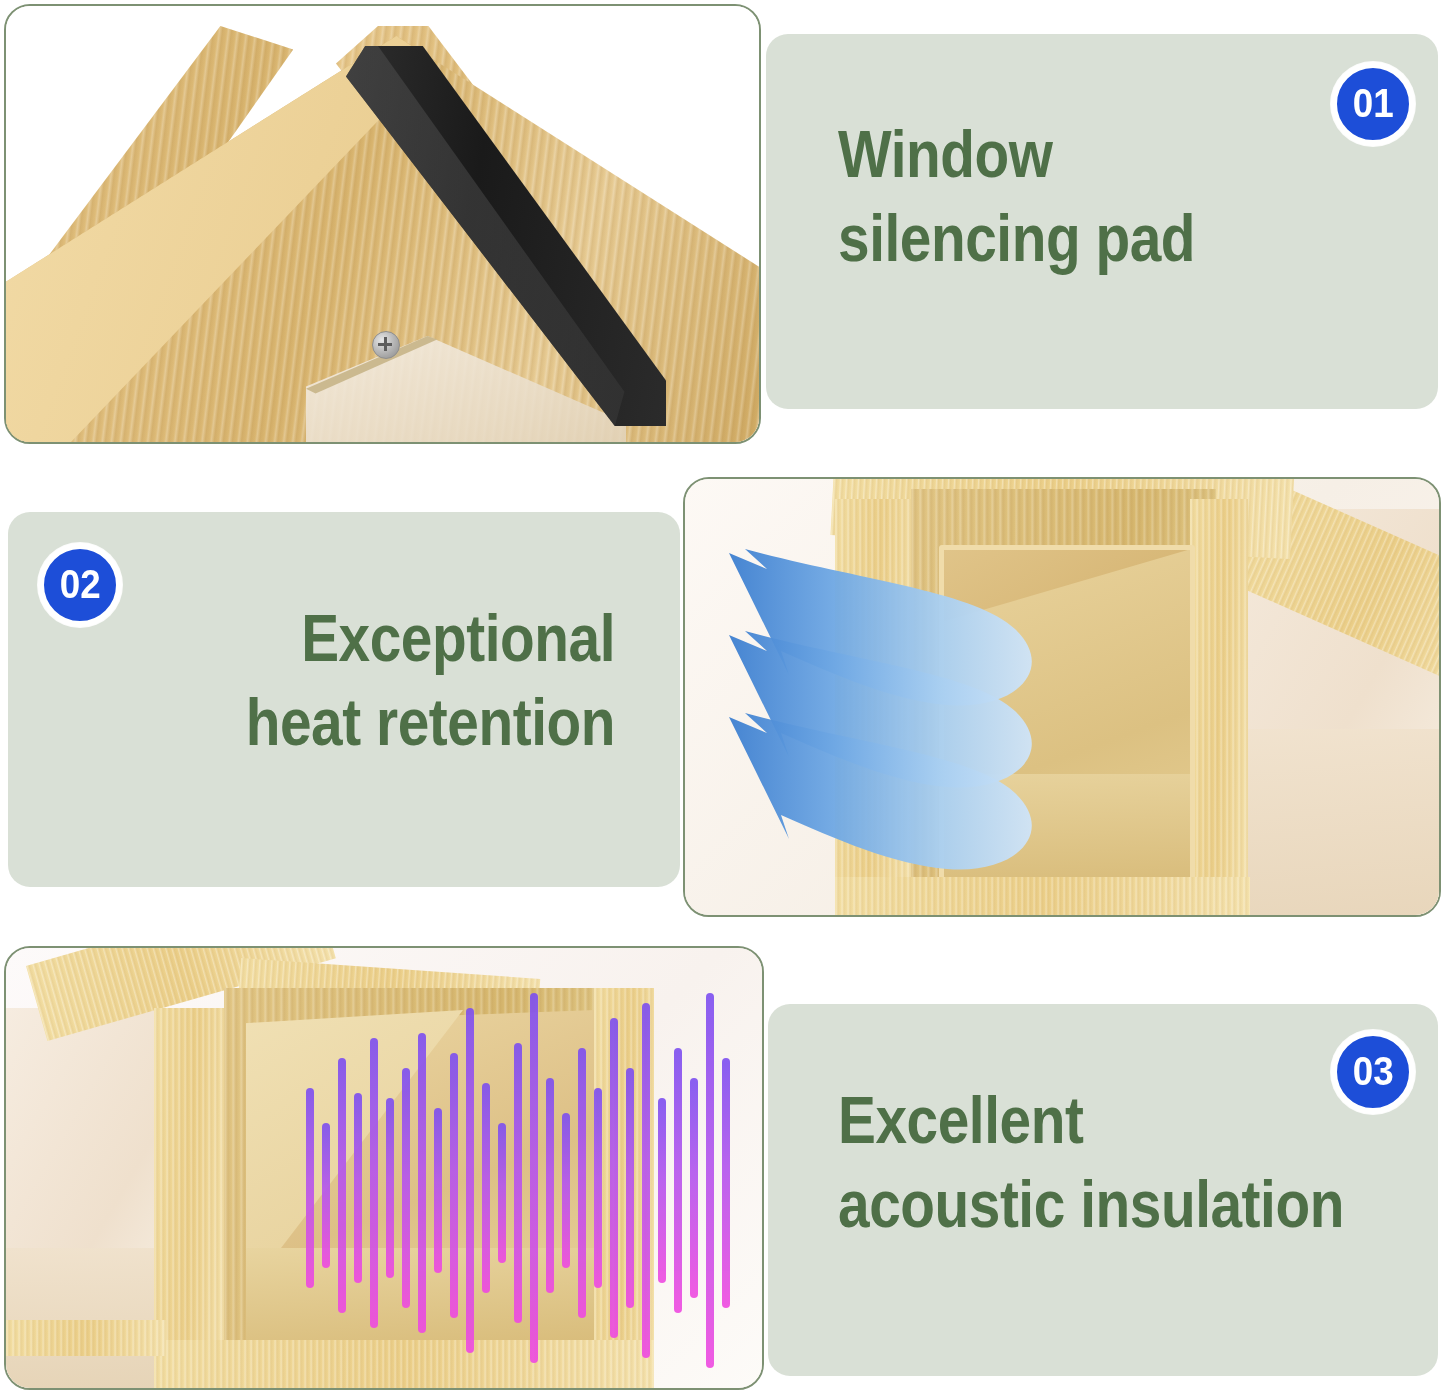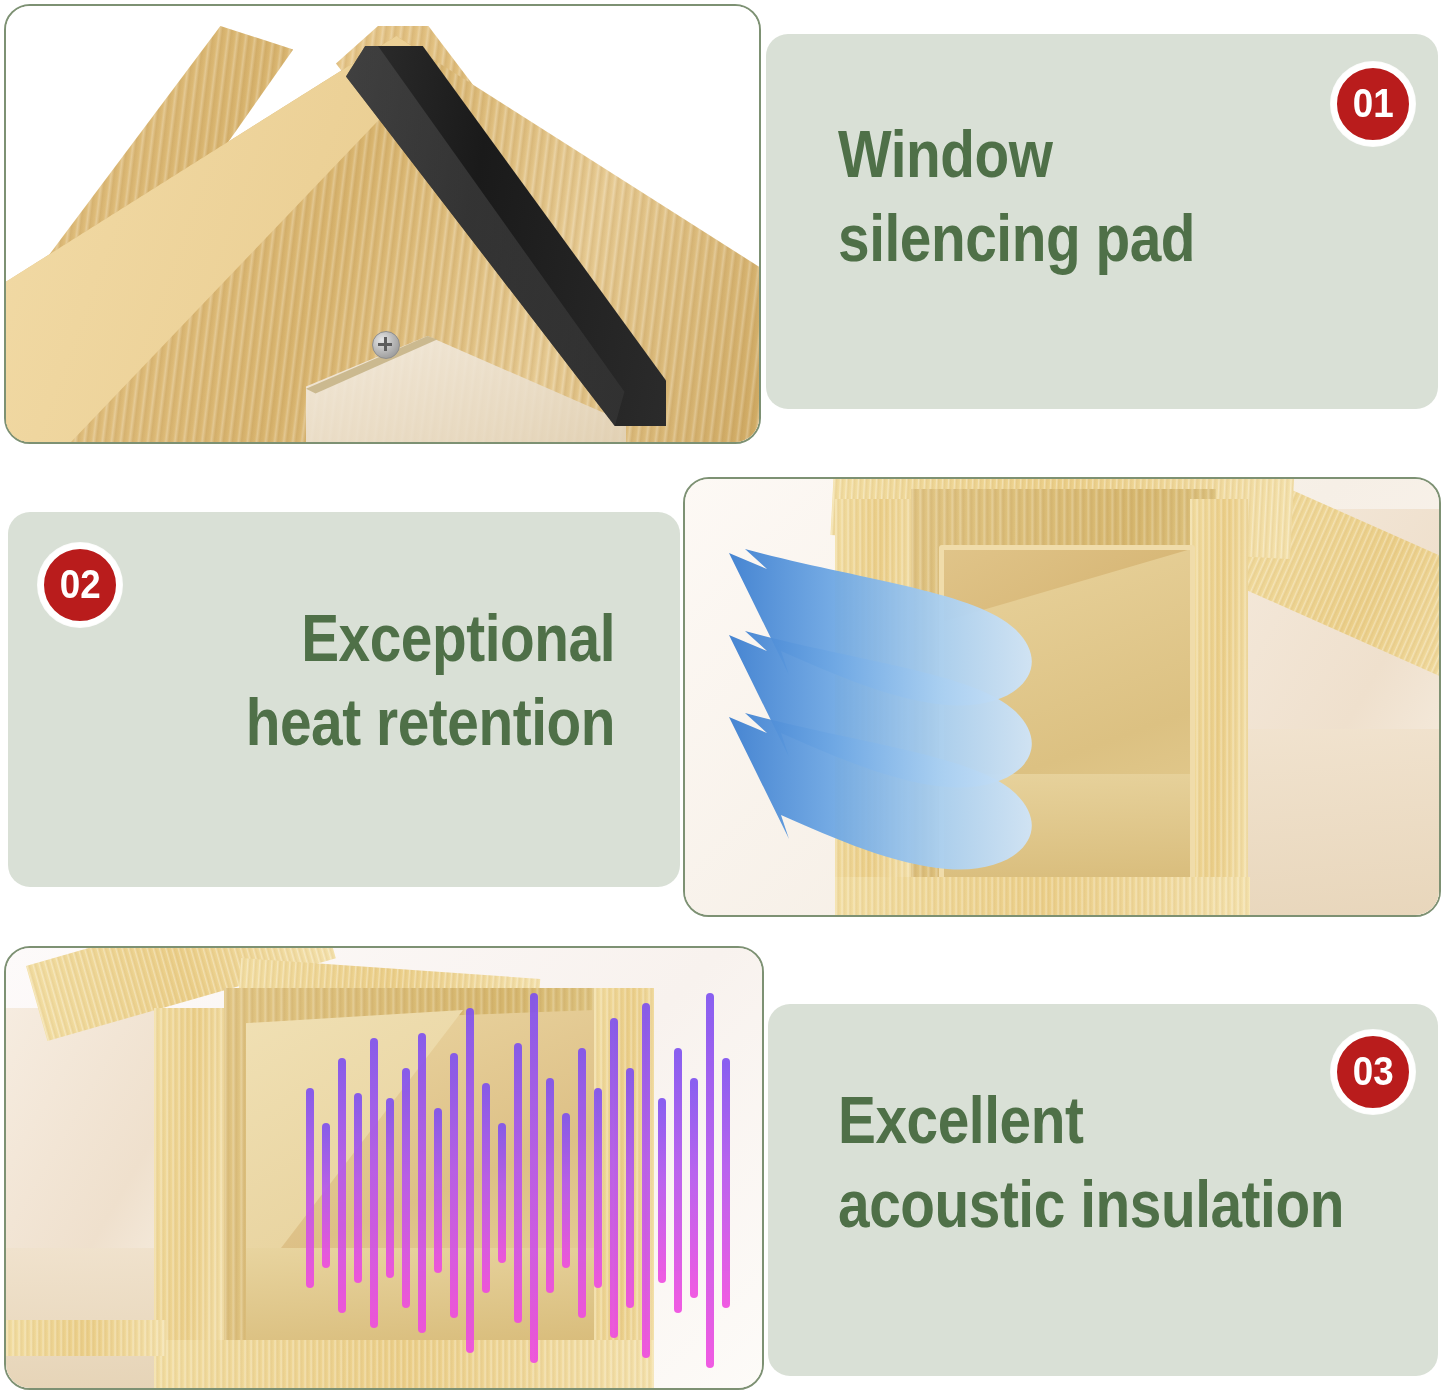--- a/index.html
+++ b/index.html
@@ -50,21 +50,21 @@
     white-space: pre-line;
   }
   .headline.left-anchor  { transform-origin: left center; }
   .headline.right-anchor { transform-origin: right center; text-align: right; }
 
   .badge {
     position: absolute;
     width: 84px;
     height: 84px;
     border-radius: 50%;
-    background: #b91c1c;
+    background: #1d4ed8;
     border: 6px solid #ffffff;
     box-sizing: border-box;
     display: flex;
     align-items: center;
     justify-content: center;
     color: #ffffff;
     font-size: 40px;
     font-weight: bold;
     letter-spacing: 0px;
     box-shadow: 0 0 0 1px rgba(255,255,255,0.9);

